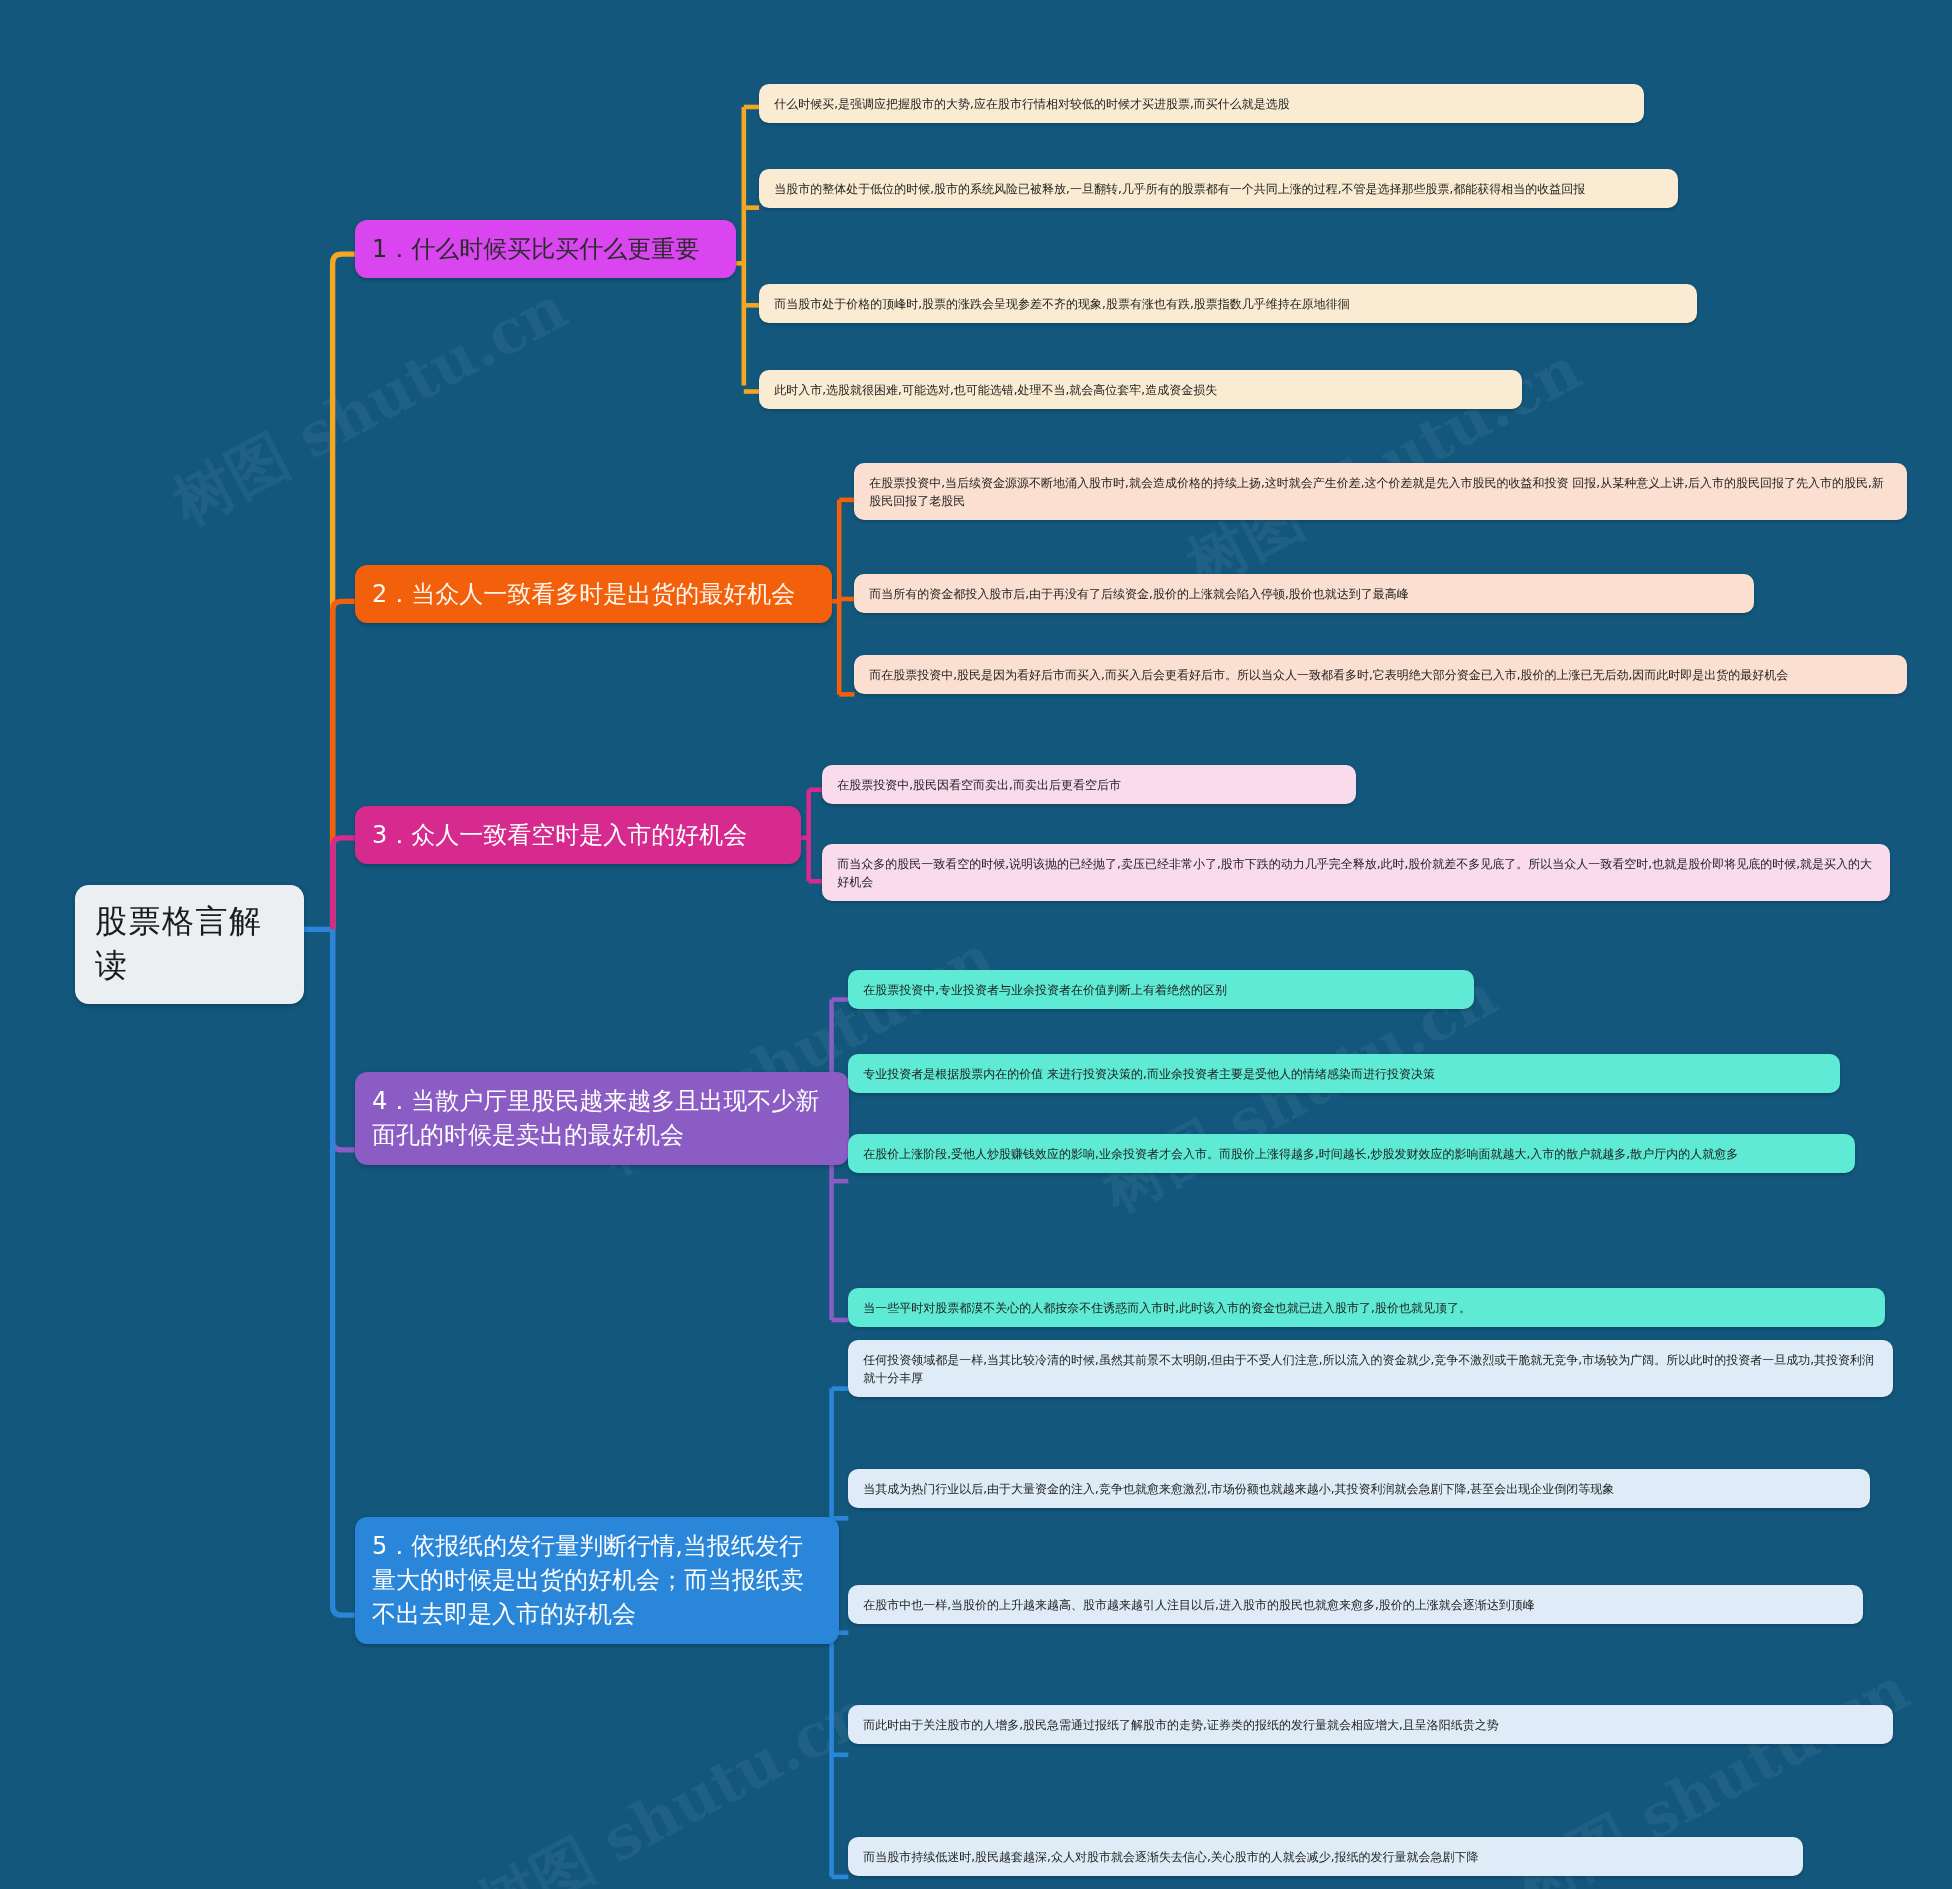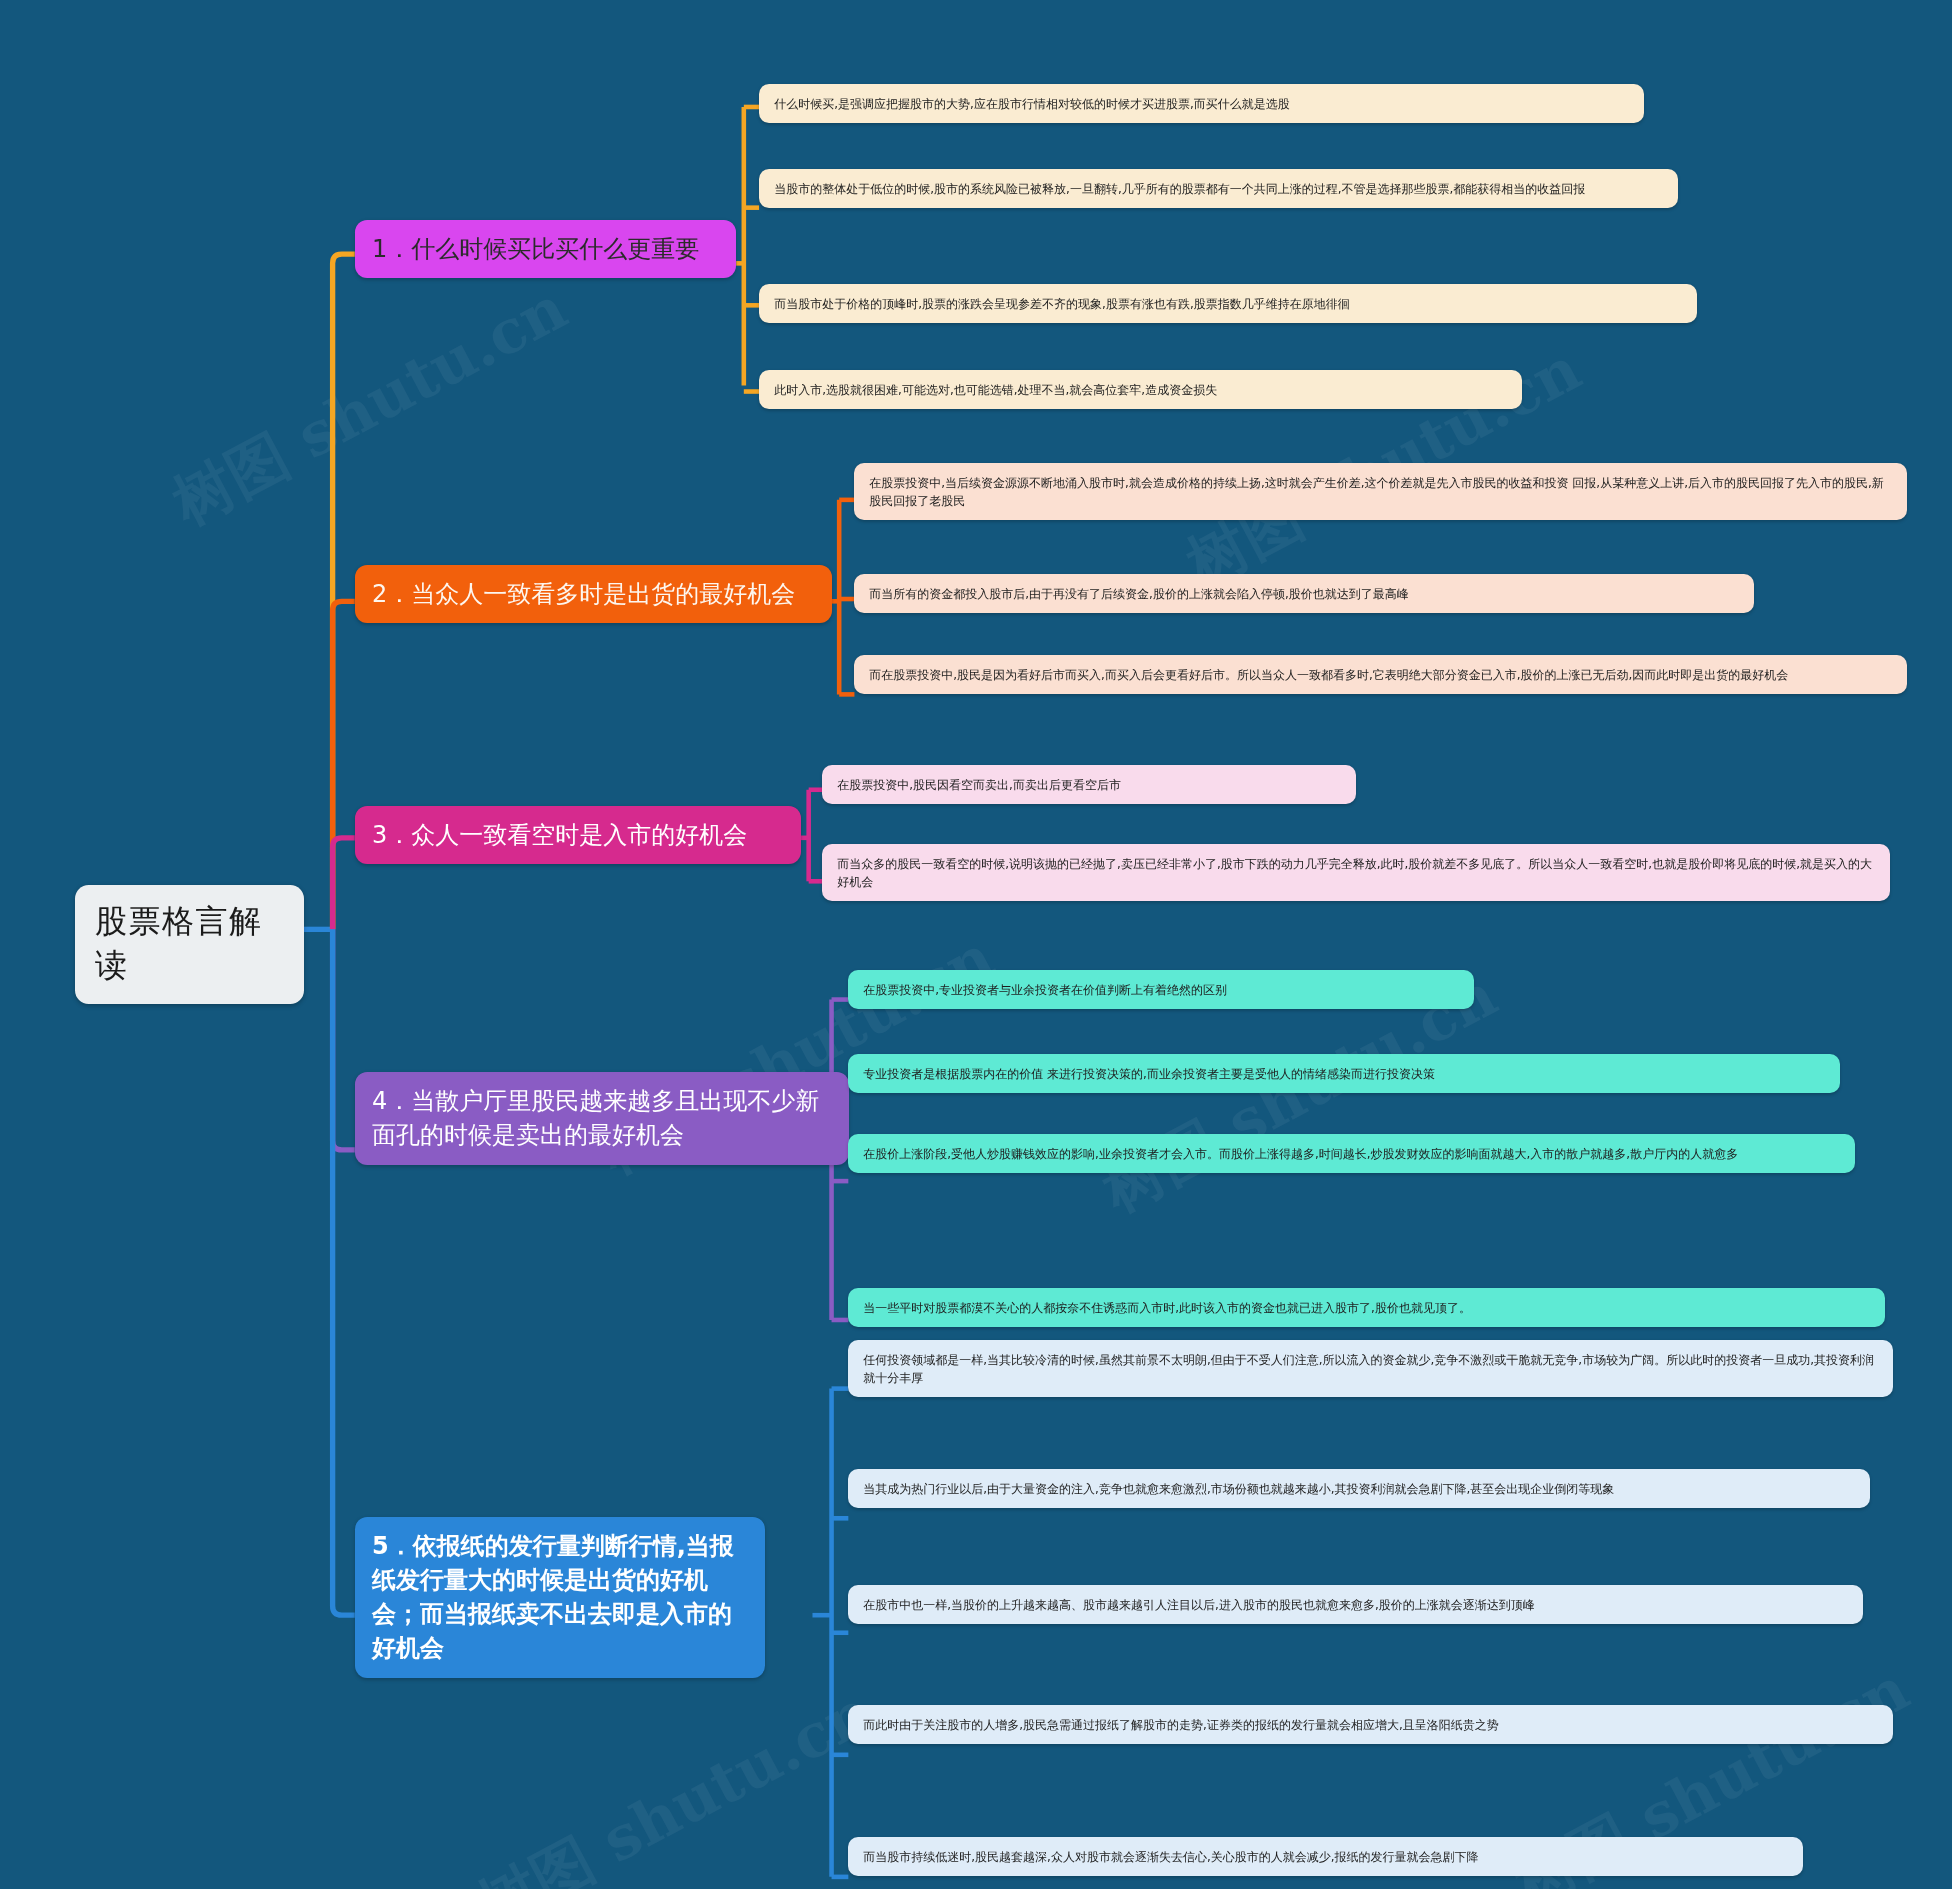--- a/index.html
+++ b/index.html
@@ -43,21 +43,21 @@
     border-radius:12.2px;
     padding:12.2px 17px;
     font-size:24px;
     line-height:1.42;
     box-shadow:0 1.5px 3.8px rgba(0,0,0,.22);
   }
   .b1{left:355px;top:220px;width:381px;background:#d946ef;color:#2b2b2b;}
   .b2{left:355px;top:565px;width:477px;background:#f2600c;color:#fdf6ef;}
   .b3{left:355px;top:806px;width:446px;background:#d62a8e;color:#fff;}
   .b4{left:355px;top:1072px;width:494px;background:#8a5cc4;color:#fff;}
-  .b5{left:355px;top:1517px;width:410px;background:#2a86d8;color:#fff;font-weight:bold;}
+  .b5{left:355px;top:1517px;width:484px;background:#2a86d8;color:#fff;}
 
   .leaf{
     border-radius:10px;
     padding:10.7px 15.3px;
     font-size:12px;
     line-height:1.5;
     color:#1d1d1d;
     box-shadow:0 1.5px 3.1px rgba(0,0,0,.2);
   }
   .l1{background:#faecd2;}

